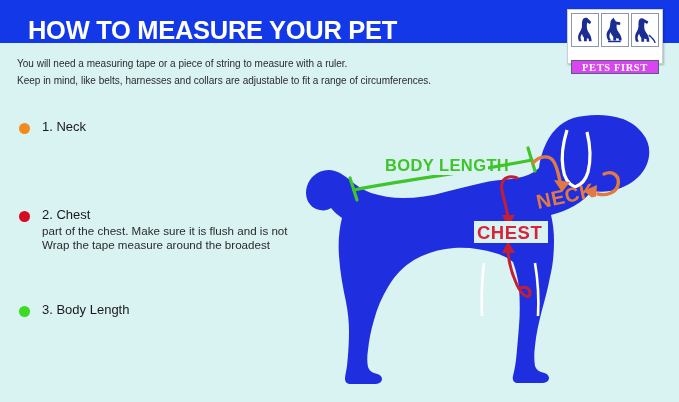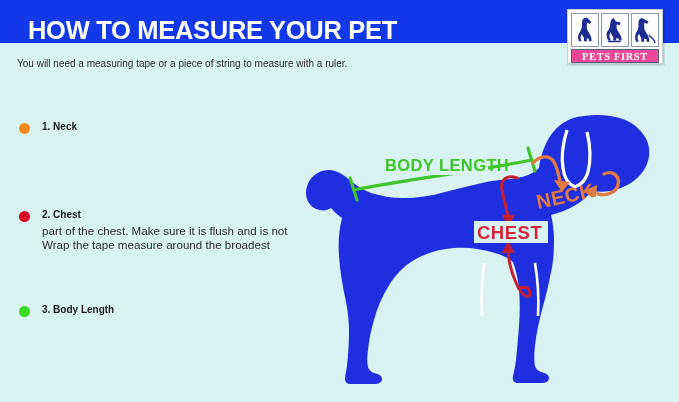--- a/index.html
+++ b/index.html
@@ -64,23 +64,23 @@
   }
   .logo-frame {
     flex: 1 1 0;
     border: 1px solid #8c97a8;
     background: #ffffff;
     position: relative;
     overflow: hidden;
   }
   .logo-frame svg { display: block; width: 100%; height: 100%; }
   #logo-wordmark {
-    margin-top: 2px;
+    margin-top: 13px;
     height: 14px;
-    background: #ec4899;
+    background: #d946ef;
     border: 1px solid #55607f;
     color: #ffffff;
     font-family: "Liberation Serif", serif;
     font-weight: bold;
     font-size: 10.5px;
     letter-spacing: 0.6px;
     text-align: center;
     line-height: 13px;
     box-sizing: border-box;
     white-space: nowrap;
@@ -111,22 +111,22 @@
   .step-dot {
     position: absolute;
     left: 0;
     top: 4px;
     width: 11px;
     height: 11px;
     border-radius: 50%;
   }
   .step-title {
     margin-left: 23px;
-    font-weight: bold;
-    font-size: 10px;
+    font-weight: normal;
+    font-size: 13px;
     color: #1a1a1a;
     line-height: 16px;
   }
   .step-body {
     margin-left: 23px;
     margin-top: 1px;
     font-size: 11.6px;
     line-height: 14.4px;
     color: #2b2b2b;
   }
@@ -174,20 +174,21 @@
           <path fill="#1b2c92" d="M19 23.5c1.9 1.5 3.8 3.2 5.3 5.4.7 1 1.2 2 1.5 3h1.6c-.3-1.4-1-2.8-1.9-4.1-1.6-2.3-3.7-4.1-5.7-5.6z"></path>
         </svg>
       </div>
 
     </div>
     <div id="logo-wordmark">PETS FIRST</div>
   </div>
 
   <div id="intro">
     <div>You will need a measuring tape or a piece of string to measure with a ruler.</div>
+    <div>Keep in mind, like belts, harnesses and collars are adjustable to fit a range of circumferences.</div>
   </div>
 
   <div class="step" id="step-1">
     <span class="step-dot" style="background:#f28b1e"></span>
     <div class="step-title">1. Neck</div>
   </div>
 
   <div class="step" id="step-2">
     <span class="step-dot" style="background:#d60a21"></span>
     <div class="step-title">2. Chest</div>

